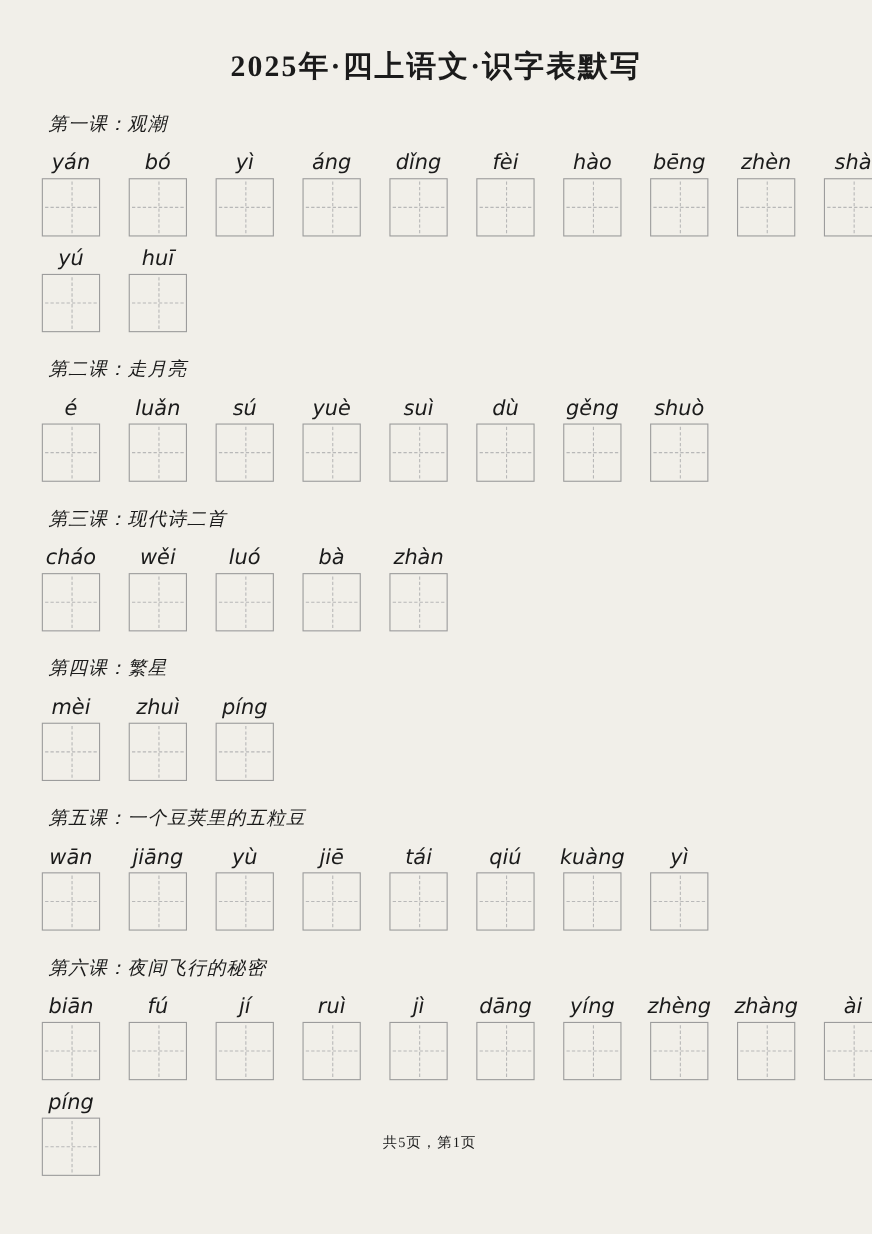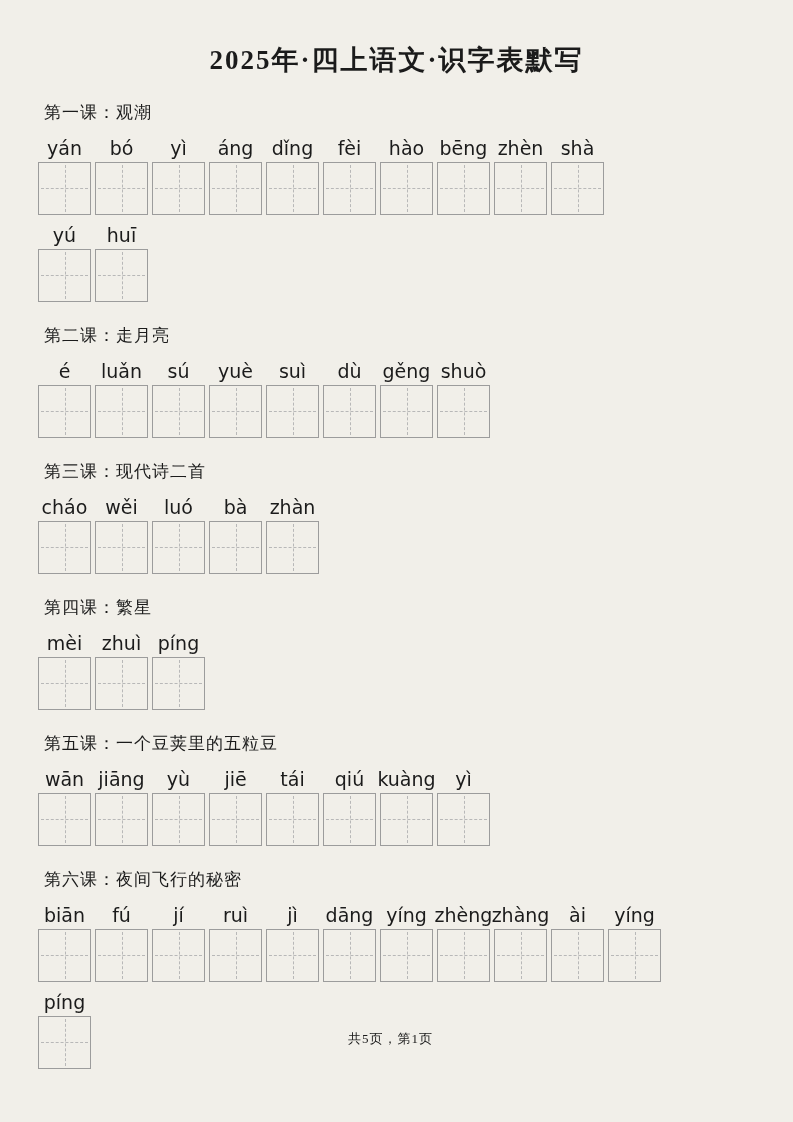--- a/index.html
+++ b/index.html
@@ -22,30 +22,30 @@
   .title {
     margin: 0;
     padding-top: 46px;
     text-align: center;
     font-size: 27px;
     font-weight: bold;
     letter-spacing: 2px;
     line-height: 1.1;
   }
   .lessons { margin-top: 25px; }
-  .lesson { margin-bottom: 22px; }
+  .lesson { margin-bottom: 22px; font-style: italic; }
   .lesson-heading {
     margin: 0 0 13px 44px;
     font-size: 17px;
     font-weight: normal;
     letter-spacing: 1px;
   }
   .grid-row {
     display: flex;
-    gap: 4px;
+    gap: 26px;
     margin: 0 0 9px 38px;
   }
   .grid-row:last-child { margin-bottom: 0; }
   .unit {
     width: 53px;
     display: flex;
     flex-direction: column;
     align-items: center;
     flex: 0 0 auto;
   }

